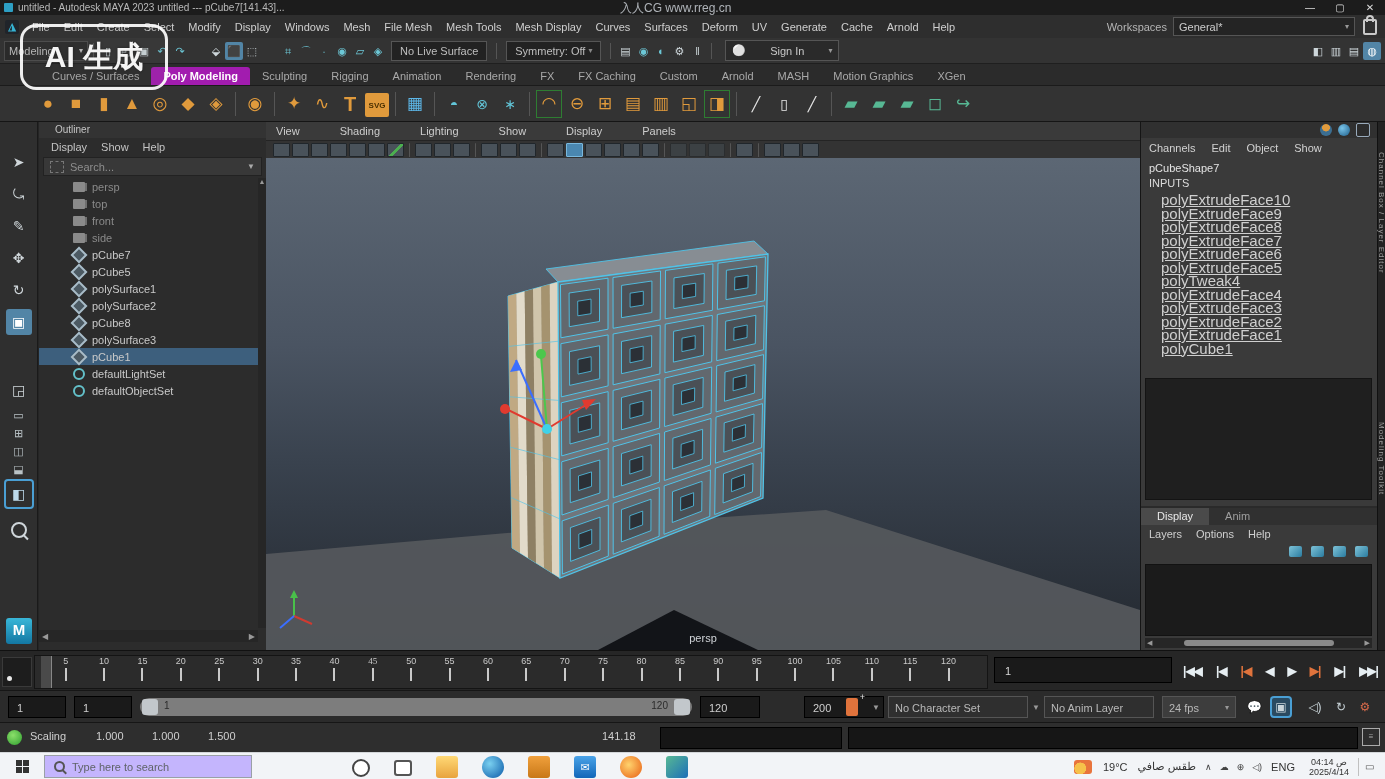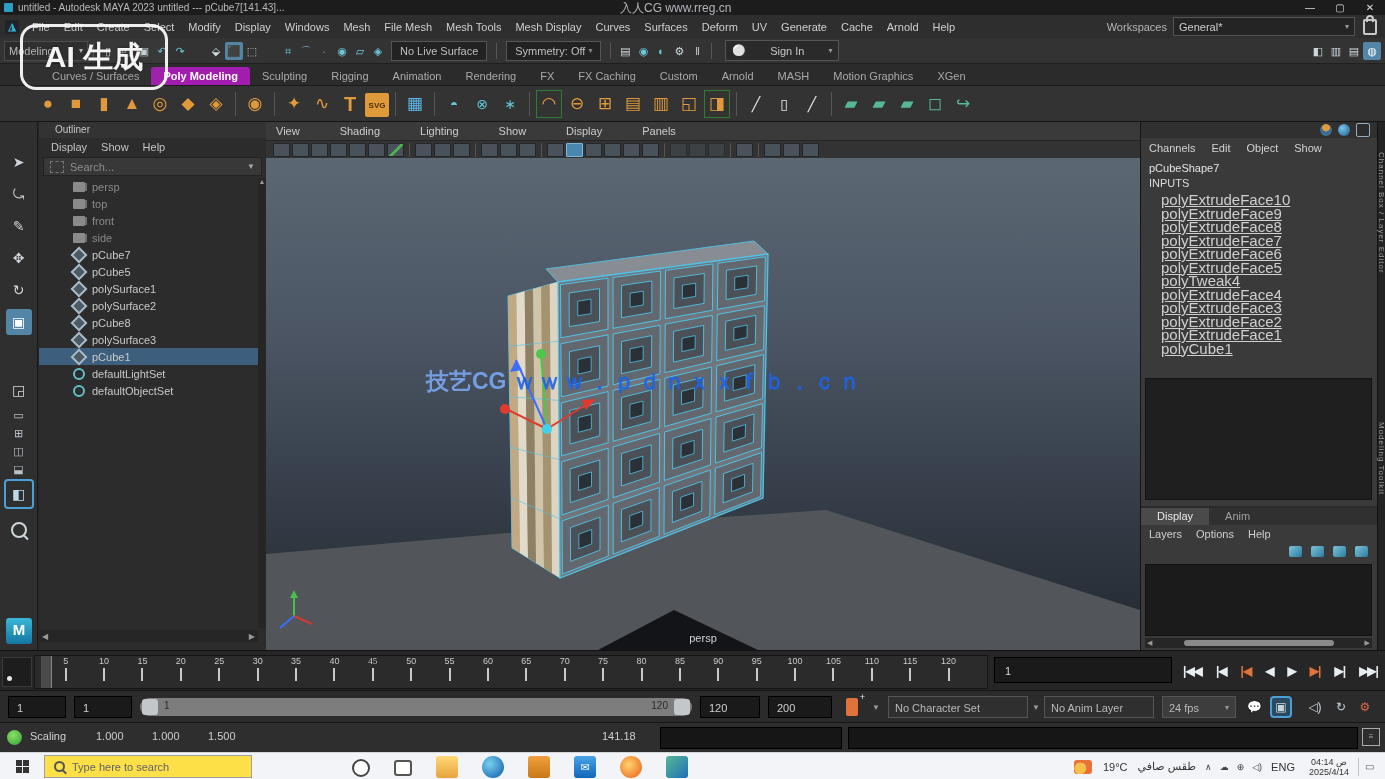--- a/index.html
+++ b/index.html
@@ -176,21 +176,21 @@
   #cmd-status{position:absolute;left:7px;top:7px;width:15px;height:15px;border-radius:50%;background:radial-gradient(circle at 40% 35%,#8be06a,#2f9e2f);}
   .cmd-t{position:absolute;top:7px;color:#cfcfcf;font-size:11px;}
   .cmd-field{position:absolute;top:4px;height:20px;background:#161616;border:1px solid #000;}
   #script-ic{position:absolute;right:5px;top:5px;width:16px;height:16px;border:1px solid #aaa;color:#aaa;font-size:8px;text-align:center;line-height:16px;}
 
   
   #taskbar{left:0;top:752px;width:1385px;height:27px;background:#f2f4f7;border-top:1px solid #d4d7da;display:flex;align-items:center;}
   #start{width:44px;height:27px;display:flex;align-items:center;justify-content:center;}
   #start .wl{display:grid;grid-template-columns:6px 6px;grid-gap:1px;}
   #start .wl i{width:6px;height:6px;background:#333;}
-  #tb-search{width:206px;height:21px;background:#fde047;border:1px solid #9aa0a6;display:flex;align-items:center;color:#5f6368;font-size:11px;}
+  #tb-search{width:206px;height:21px;background:#c4b5fd;border:1px solid #9aa0a6;display:flex;align-items:center;color:#5f6368;font-size:11px;}
   #tb-search .mag{width:7px;height:7px;border:2px solid #555;border-radius:50%;margin:0 7px 0 9px;position:relative;}
   #tb-search .mag:after{content:"";position:absolute;width:5px;height:2px;background:#555;transform:rotate(45deg);left:6px;top:8px;}
   #tb-apps{display:flex;margin-left:88px;}
   .tb-app{width:22px;height:22px;margin:0 12px;border-radius:3px;}
   .app-cortana{border:2px solid #444;border-radius:50%;width:14px;height:14px;margin-top:3px;background:#fff;}
   .app-taskview{background:linear-gradient(#fff,#fff) padding-box,#555;border:2px solid #555;width:14px;height:12px;margin-top:4px;}
   .app-explorer{background:linear-gradient(#ffd976,#e8a33d);}
   .app-edge{background:radial-gradient(circle at 35% 35%,#7ad0f0,#0a59a8);border-radius:50%;}
   .app-toolbox{background:linear-gradient(#f0a03c,#c87818);}
   .app-mail{background:linear-gradient(#4aa3e8,#1266b8);color:#fff;font-size:11px;text-align:center;line-height:22px;}
@@ -610,24 +610,20 @@
           <circle cx="281" cy="271" r="5" fill="#3fd2e8"></circle>
         </g>
 
         <g id="axis-gizmo" stroke-width="2">
           <line x1="28" y1="458" x2="28" y2="436" stroke="#49c04a"></line>
             <polygon points="28,432 24,440 32,440" fill="#49c04a"></polygon>
           <line x1="28" y1="458" x2="46" y2="466" stroke="#d03a30"></line>
           <line x1="28" y1="458" x2="14" y2="470" stroke="#3b6eff"></line>
         </g>
       </svg>
-      <div id="vp-wm">
-        <span class="brand">技艺CG</span>
-        <span class="url">ｗｗｗ．ｐｄｎｘｘｆｂ．ｃｎ</span>
-      </div>
       <div id="persp-label">persp</div>
     </div>
   </div>
 
   <div class="abs" id="channelbox">
     <div id="ch-topicons">
       <span class="ch-tic ic-person"></span>
       <span class="ch-tic ic-sphere"></span>
       <span class="ch-tic ic-compass"></span>
     </div>
@@ -812,21 +808,21 @@
 <div class="abs" id="rangerow">
   <div class="rg-field" style="left:8px;width:58px">1</div>
   <div class="rg-field" style="left:74px;width:58px">1</div>
   <div id="rg-slider">
     <span class="hdl l"></span>
     <span class="lab l">1</span>
     <span class="lab r">120</span>
     <span class="hdl r"></span>
   </div>
   <div class="rg-field" style="left:700px;width:60px">120</div>
-  <div class="rg-field" style="left:768px;width:64px">200</div>
+  <div class="rg-field" style="left:804px;width:80px">200</div>
   <span class="key-ic"></span>
   <span class="rg-caret" style="left:872px">▼</span>
   <div class="rg-dd" style="left:888px;width:140px">No Character Set</div>
   <span class="rg-caret" style="left:1032px">▼</span>
   <div class="rg-dd" style="left:1044px;width:110px">No Anim Layer</div>
   <div class="rg-dd" style="left:1162px;width:74px;background:#3d3d3d">
     <span>24 fps</span><span style="float:right;font-size:8px;color:#999">▾</span>
   </div>
   <span class="rr-ic" style="left:1246px">💬</span>
   <span class="rr-ic hlbox" style="left:1272px">▣</span>

